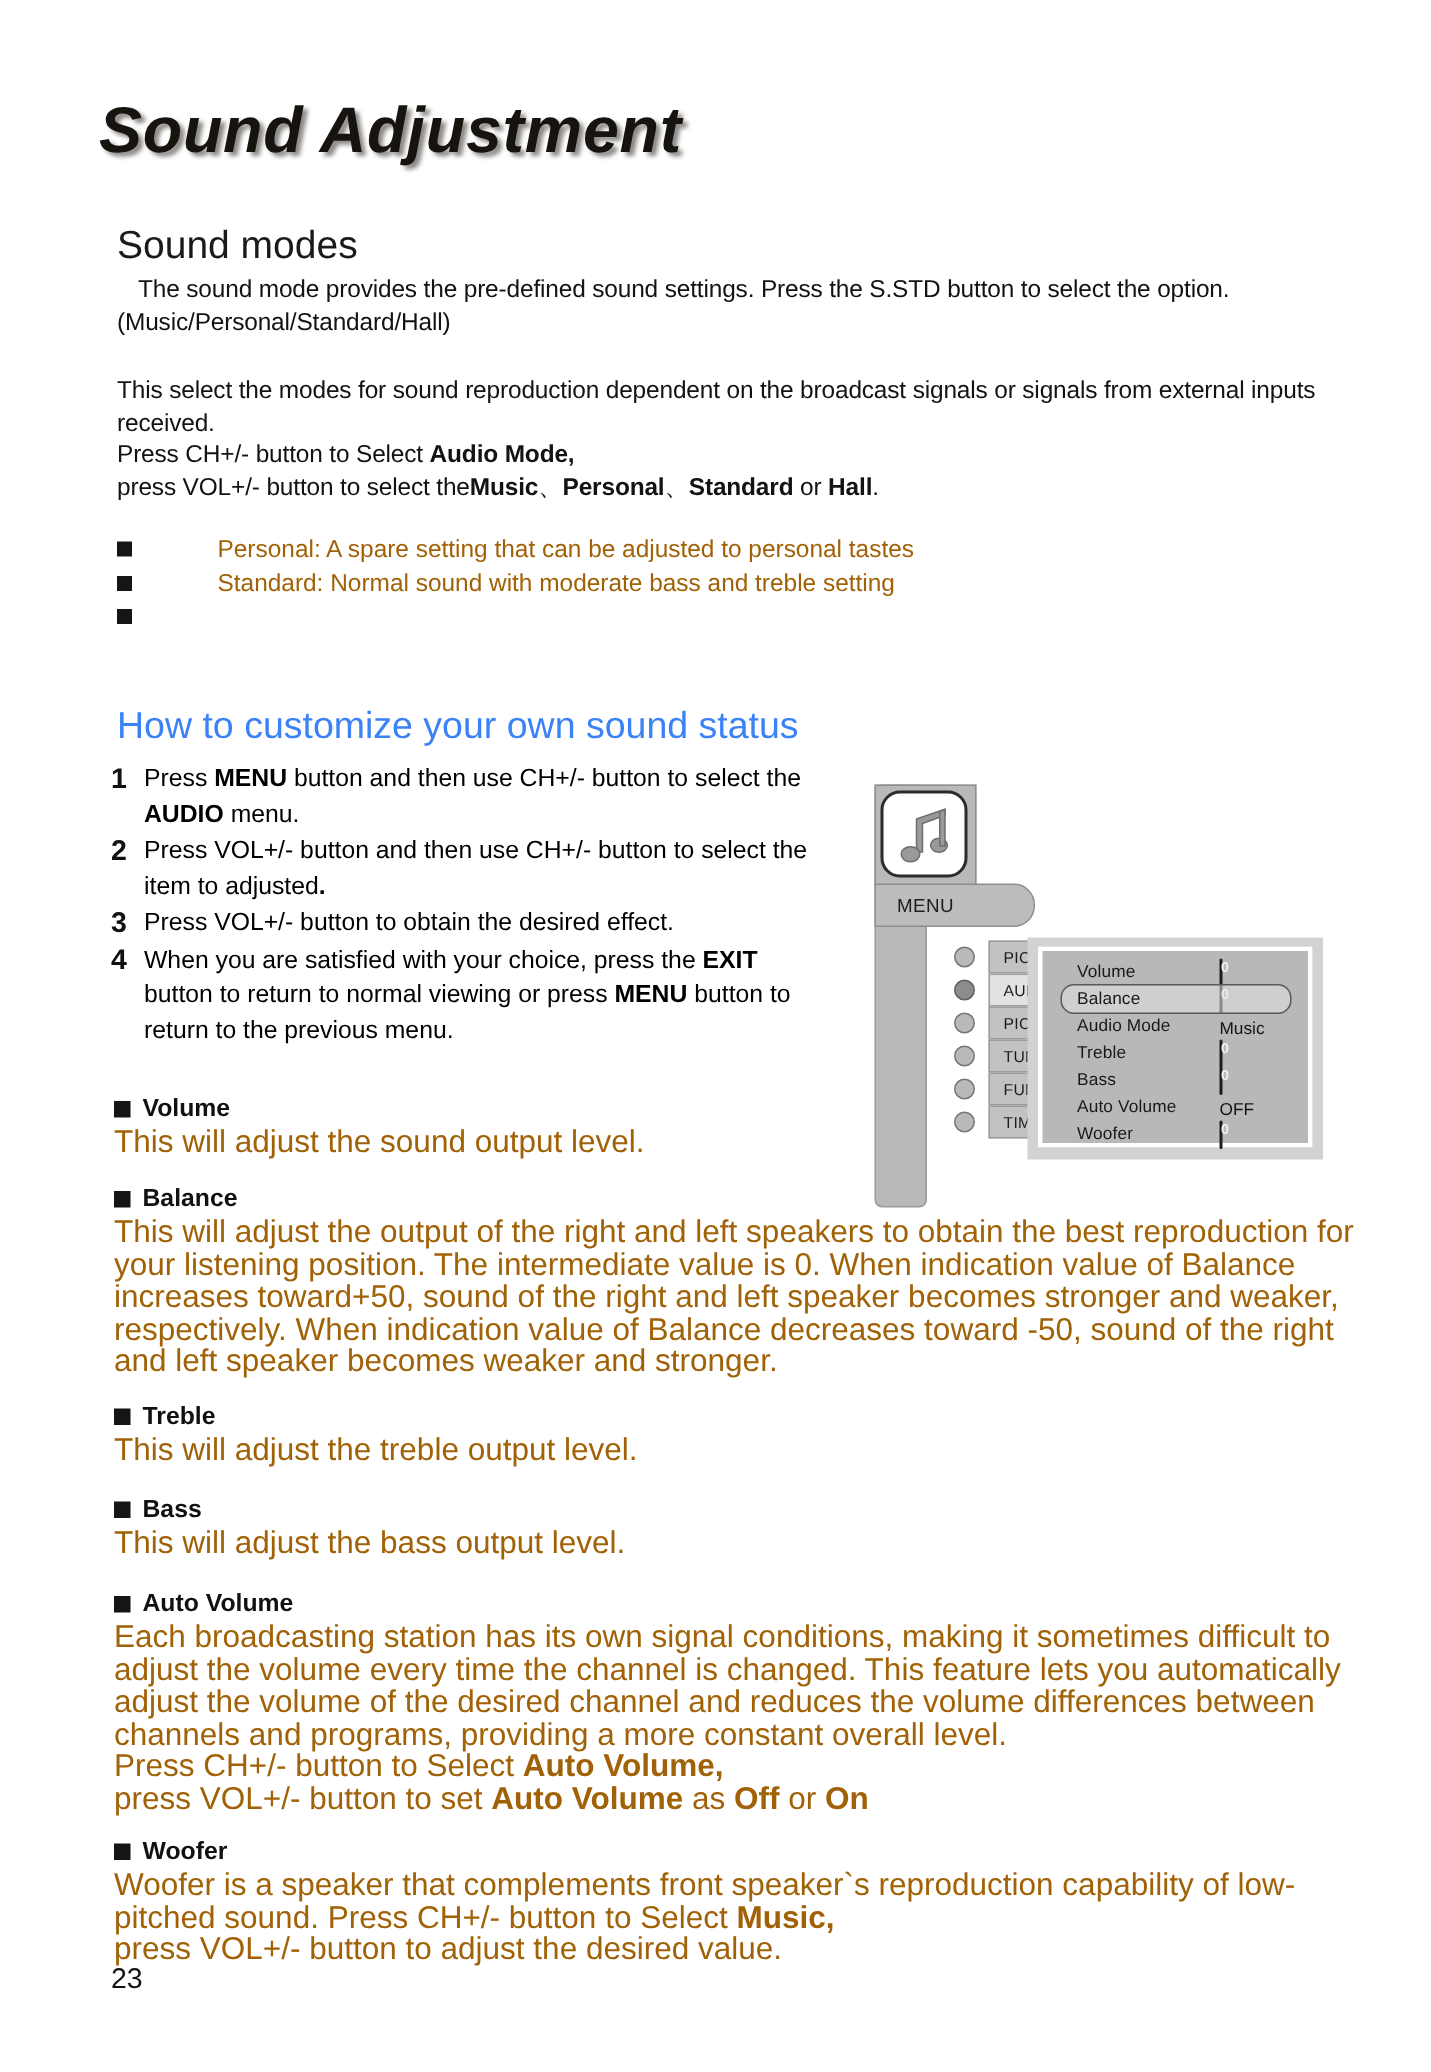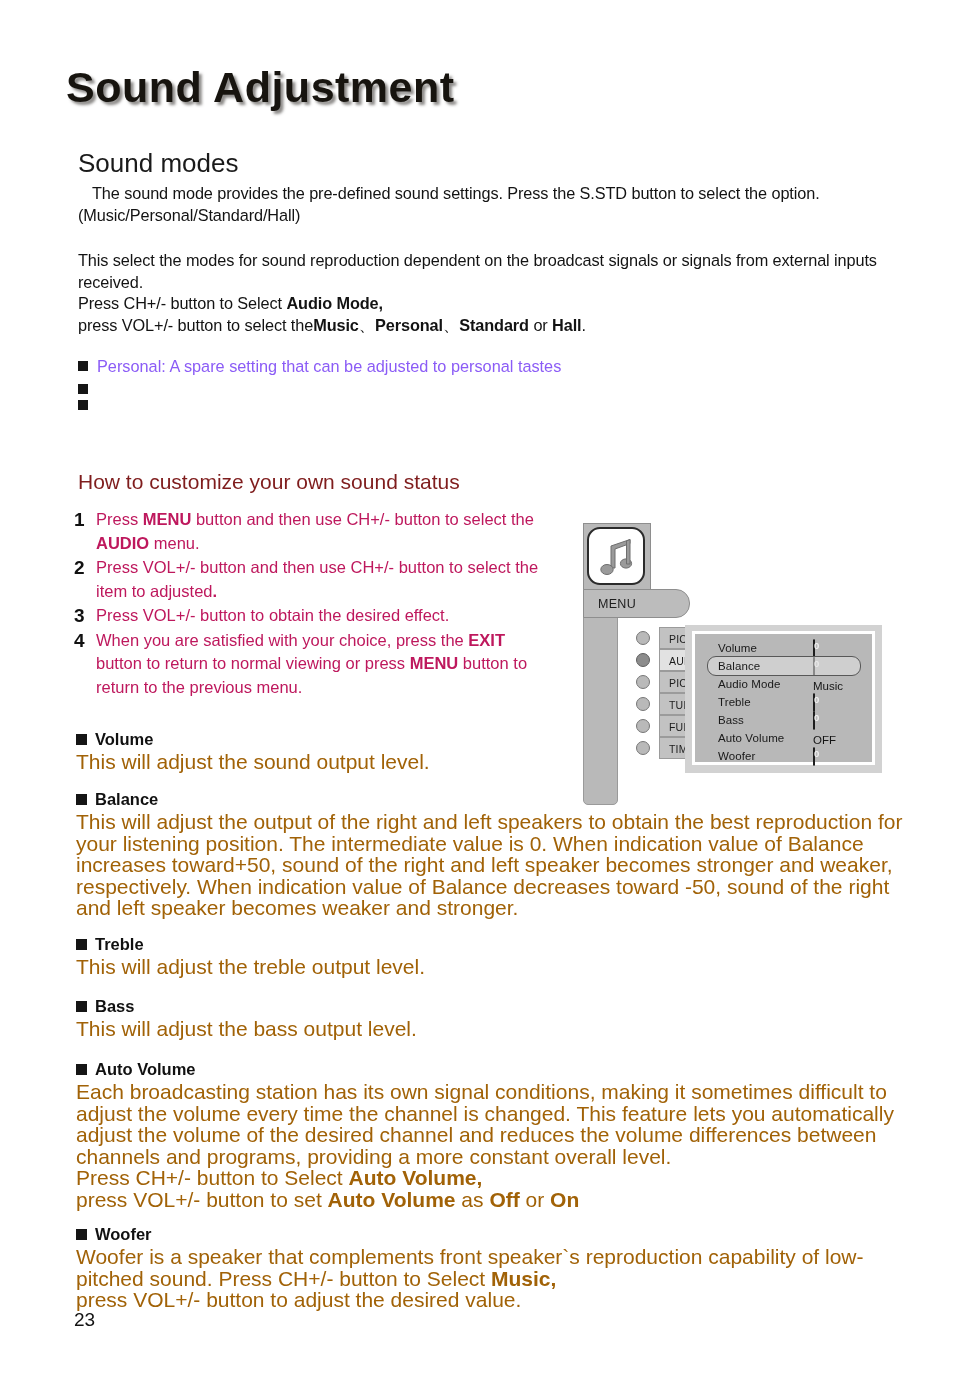--- a/index.html
+++ b/index.html
@@ -4,66 +4,66 @@
 <style>
   html,body{margin:0;padding:0;}
   body{
     width:954px;height:1381px;background:#ffffff;
     font-family:"Liberation Sans","DejaVu Sans",sans-serif;
     color:#111111;position:relative;overflow:hidden;
   }
   .page{position:relative;width:954px;height:1381px;}
 
   
-  .title-wrap{position:absolute;left:66px;top:66px;}
+  .title-wrap{position:absolute;left:66px;top:66px;font-style:italic;}
   .title{
     font-size:43px;font-weight:bold;letter-spacing:0.5px;
     color:#17140f;line-height:1;
     text-shadow:3px 3px 3px rgba(120,118,115,0.85);
     white-space:nowrap;
   }
 
   
   .h-sound-modes{
     position:absolute;left:78px;top:148px;
     font-size:26px;font-weight:normal;color:#1a1a1a;
   }
   .h-howto{
     position:absolute;left:78px;top:470px;
-    font-size:21px;font-weight:normal;color:#7f1d1d;
+    font-size:25px;font-weight:normal;color:#3b82f6;
   }
 
   
   .para{
     position:absolute;font-size:16.3px;line-height:21.5px;
     color:#131313;letter-spacing:-0.1px;
   }
   .para b{font-weight:bold;}
   .p-intro{left:78px;top:183px;width:838px;text-indent:14px;}
   .p-select{left:78px;top:250px;width:838px;}
 
   
   .modes{position:absolute;left:78px;top:355px;width:840px;}
   .mode-row{
     display:flex;align-items:flex-start;
-    font-size:16.3px;line-height:22.5px;color:#8b5cf6;
+    font-size:16.3px;line-height:22.5px;color:#a16207;gap:48px;
   }
   .sq{
     display:inline-block;width:10px;height:10px;background:#151515;
     margin-right:9px;margin-top:6px;flex:0 0 auto;
   }
 
   
   .steps{position:absolute;left:74px;top:508px;width:470px;}
   .step{display:flex;align-items:flex-start;margin-bottom:1px;}
   .step-num{
     font-size:19px;font-weight:bold;color:#111;
     width:22px;flex:0 0 auto;line-height:23.5px;
   }
-  .step-txt{font-size:16.5px;line-height:23.5px;color:#be185d;}
+  .step-txt{font-size:16.5px;line-height:23.5px;color:#000000;}
   .step-txt b{font-weight:bold;}
 
   
   .defblock{position:absolute;left:76px;width:842px;}
   .def-h{
     display:flex;align-items:center;
     font-size:16.5px;font-weight:bold;color:#111;margin-bottom:2px;
   }
   .def-h .sq{margin-top:0;width:11px;height:11px;margin-right:8px;}
   .def-b{font-size:21px;line-height:21.5px;color:#a16207;}
@@ -186,20 +186,21 @@
     <span>press VOL+/- button to select the</span><b>Music</b><span>、</span><b>Personal</b><span>、</span><b>Standard</b><span> or </span><b>Hall</b><span>.</span>
   </div>
 
   <div class="modes" id="modes-list">
       <div class="mode-row">
         <span class="sq"></span>
         <span>Personal: A spare setting that can be adjusted to personal tastes</span>
       </div>
       <div class="mode-row">
         <span class="sq"></span>
+        <span>Standard: Normal sound with moderate bass and treble setting</span>
       </div>
       <div class="mode-row">
         <span class="sq"></span>
       </div>
     </div>
 
   <div class="h-howto">How to customize your own sound status</div>
   <div class="steps" id="steps-list">
       <div class="step">
         <div class="step-num">1</div>

